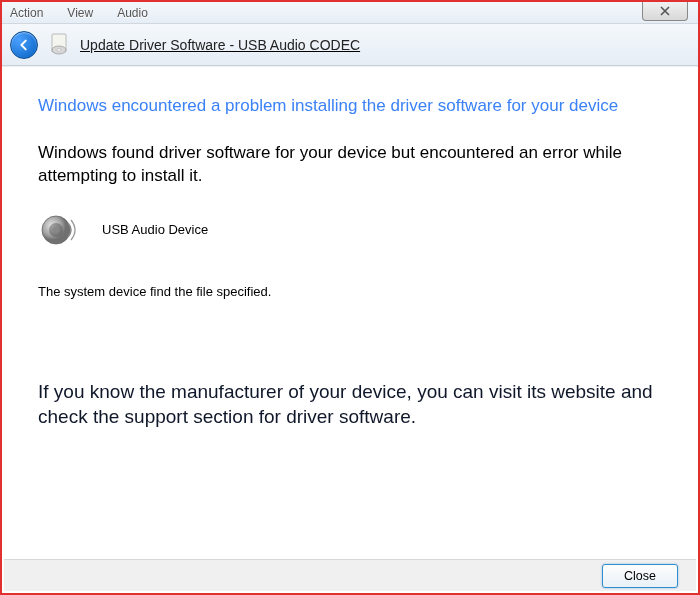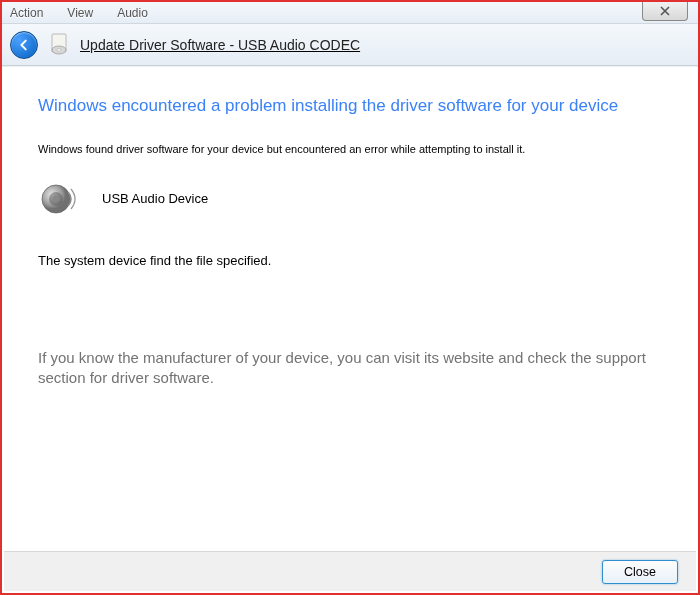--- a/index.html
+++ b/index.html
@@ -79,21 +79,21 @@
       border-top: 1px solid rgba(0,0,0,0.06);
     }
     .main-heading {
       color: #3b82f6;
       font-size: 17px;
       font-weight: 400;
       line-height: 1.35;
       margin-bottom: 24px;
     }
     .body-text {
-      font-size: 11px;
+      font-size: 17px;
       color: #000;
       line-height: 1.35;
       margin-bottom: 22px;
     }
     .device-row {
       display: flex;
       align-items: center;
       gap: 24px;
       margin-bottom: 34px;
     }
@@ -105,30 +105,30 @@
       font-size: 13px;
       color: #000;
       text-align: center;
     }
     .error-text {
       font-size: 13px;
       color: #000;
       margin-bottom: 80px;
     }
     .hint-text {
-      font-size: 15px;
-      color: #737373;
+      font-size: 19px;
+      color: #0f172a;
       line-height: 1.35;
     }
     .footer {
       position: absolute;
       bottom: 2px;
       left: 2px;
       right: 2px;
-      height: 40px;
+      height: 32px;
       background: #f0f0f0;
       border-top: 1px solid #d8d8d8;
       display: flex;
       justify-content: flex-end;
       align-items: center;
       padding-right: 18px;
     }
     .close-btn {
       min-width: 76px;
       height: 24px;

